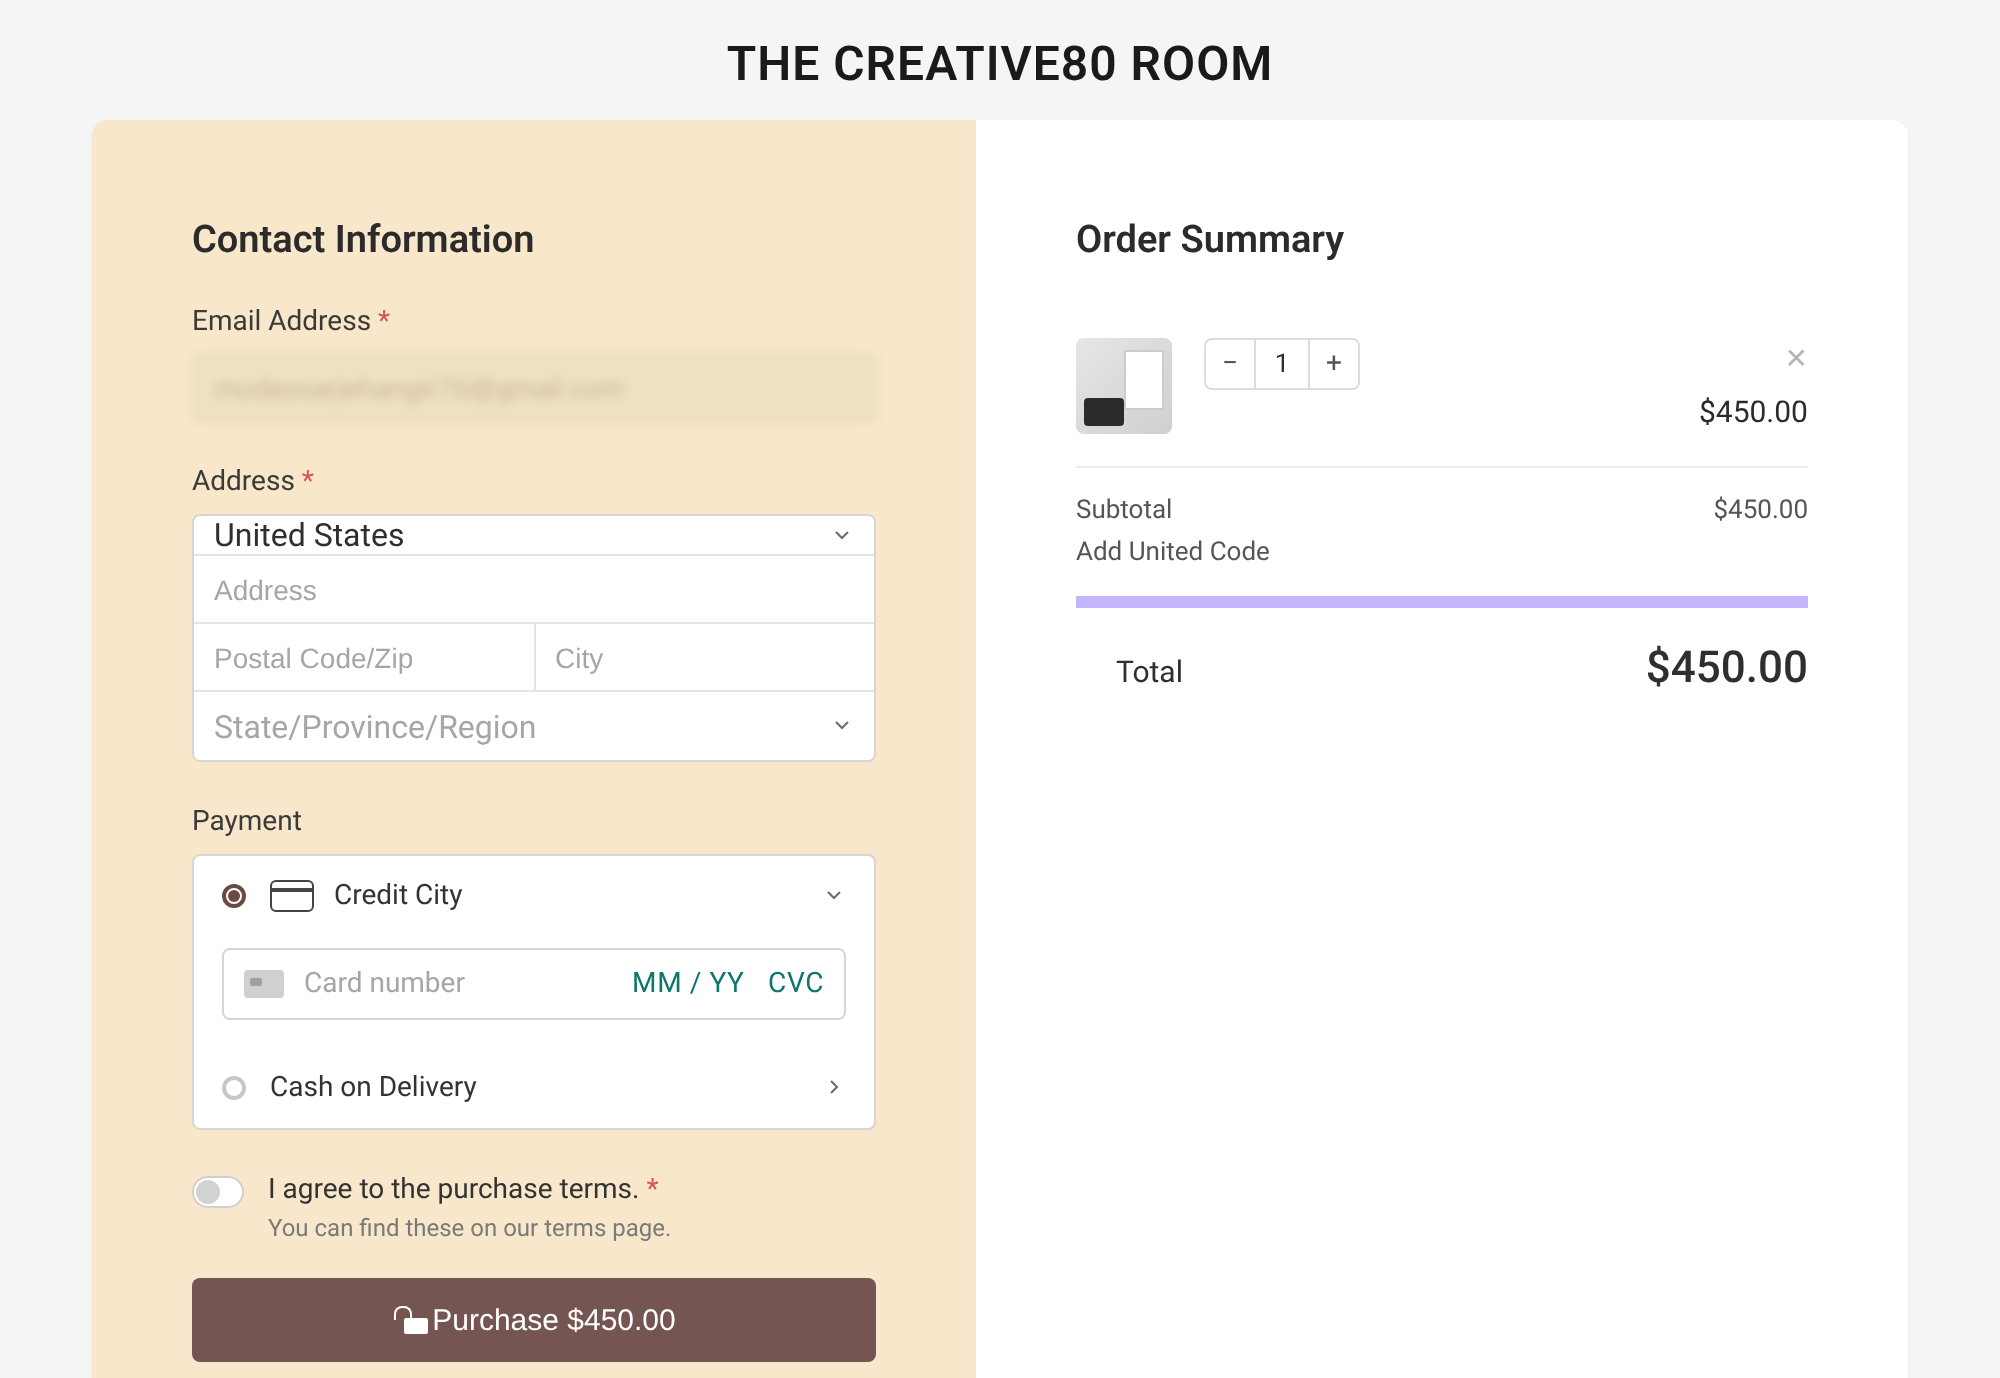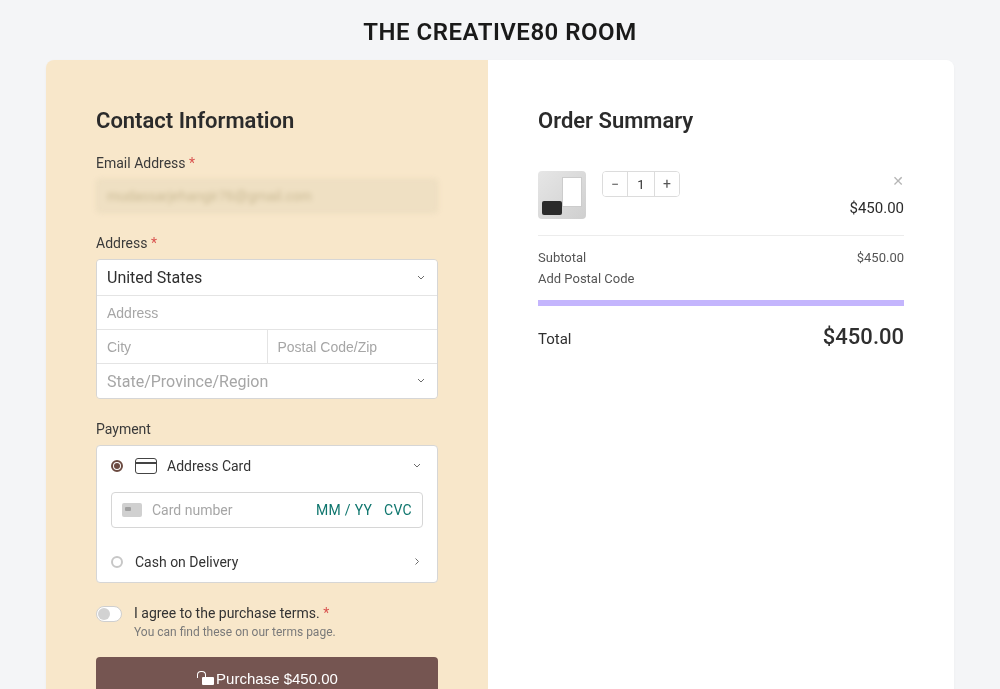--- a/index.html
+++ b/index.html
@@ -31,21 +31,21 @@
   flex: 0 0 442px;
   background: #f8e7ca;
   padding: 48px 50px 40px;
 }
 .right-panel {
   flex: 1;
   background: #ffffff;
   padding: 48px 50px 40px;
 }
 .section-title {
-  font-size: 22px;
+  font-size: 19px;
   font-weight: 600;
   color: #2b2b2b;
   margin-bottom: 22px;
 }
 .field-group { margin-bottom: 22px; }
 .field-label {
   font-size: 14px;
   color: #3a3a3a;
   margin-bottom: 8px;
   display: block;
@@ -205,21 +205,21 @@
 }
 .item-price { font-size: 15px; color: #2b2b2b; align-self: flex-end; margin-bottom: 2px; }
 .remove-x {
   position: absolute; right: 0; top: 18px;
   color: #b5b5b5; font-size: 14px; cursor: pointer;
 }
 .subtotal-row, .total-row { display: flex; justify-content: space-between; }
 .subtotal-row { font-size: 13px; color: #555; padding-top: 14px; }
 .coupon-link { font-size: 13px; color: #555; margin-top: 6px; cursor: pointer; }
 .sub-divider { border-bottom: 6px solid #c4b5fd; padding-bottom: 14px; }
-.total-row { padding-top: 18px; align-items: baseline; }
+.total-row { padding-top: 18px; align-items: baseline; margin-left: 20px; }
 .total-label { font-size: 15px; }
 .total-amount { font-size: 22px; font-weight: 500; }
 svg.chevron { width: 12px; height: 12px; }
 </style>
 </head>
 <body>
 
 <h1 class="page-title">THE CREATIVE80 ROOM</h1>
 
 <div class="container">
@@ -233,56 +233,56 @@
       </label>
       <input class="input email-disabled" value="mudassarjehangir76@gmail.com" style="">
     </div>
 
     <div class="field-group">
       <label class="field-label">
         <span>Address</span> <span class="req">*</span>
       </label>
       <div class="address-stack">
         <div class="row">
-          <div class="cell select-wrap" style="flex:1;height:36px;display:flex;align-items:center;padding:0 10px">
+          <div class="cell select-wrap" style="flex:1;height:20px;display:flex;align-items:center;padding:0 10px">
             <span>United States</span>
             <span class="chev">
               <svg class="chevron" viewBox="0 0 24 24" fill="none" stroke="currentColor" stroke-width="2">
                   <polyline points="6 9 12 15 18 9"></polyline>
                 </svg>
             </span>
           </div>
         </div>
         <div class="row">
           <input class="cell input" style="flex: 1 1 0%;" placeholder="Address">
         </div>
         <div class="row">
+          <input class="cell input" style="flex: 1 1 0%;" placeholder="Postal Code/Zip">
           <input class="cell input" style="flex: 1 1 0%;" placeholder="City">
-          <input class="cell input" style="flex: 1 1 0%;" placeholder="Postal Code/Zip">
         </div>
         <div class="row">
           <div class="cell select-wrap" style="flex:1;height:34px;display:flex;align-items:center;padding:0 10px;color:#a6a6a6">
             <span>State/Province/Region</span>
             <span class="chev">
               <svg class="chevron" viewBox="0 0 24 24" fill="none" stroke="currentColor" stroke-width="2">
                   <polyline points="6 9 12 15 18 9"></polyline>
                 </svg>
             </span>
           </div>
         </div>
       </div>
     </div>
 
     <div class="field-group">
       <label class="field-label">Payment</label>
       <div class="payment-box">
         <div class="pay-row">
           <span class="radio-dot active"></span>
           <span class="card-icon"></span>
-          <span class="pay-label">Address Card</span>
+          <span class="pay-label">Credit City</span>
           <span class="chev-sm">
             <svg class="chevron" viewBox="0 0 24 24" fill="none" stroke="currentColor" stroke-width="2">
                 <polyline points="6 9 12 15 18 9"></polyline>
               </svg>
           </span>
         </div>
         <div class="card-input-row">
           <div class="card-input">
             <span class="mini-card"></span>
             <span class="cc-num">Card number</span>
@@ -335,21 +335,21 @@
       </div>
       <div class="item-price">$450.00</div>
       <div class="remove-x">✕</div>
     </div>
 
     <div class="sub-divider">
       <div class="subtotal-row">
         <span>Subtotal</span>
         <span>$450.00</span>
       </div>
-      <div class="coupon-link">Add Postal Code</div>
+      <div class="coupon-link">Add United Code</div>
     </div>
 
     <div class="total-row">
       <span class="total-label">Total</span>
       <span class="total-amount">$450.00</span>
     </div>
   </div>
 
 </div>
 

